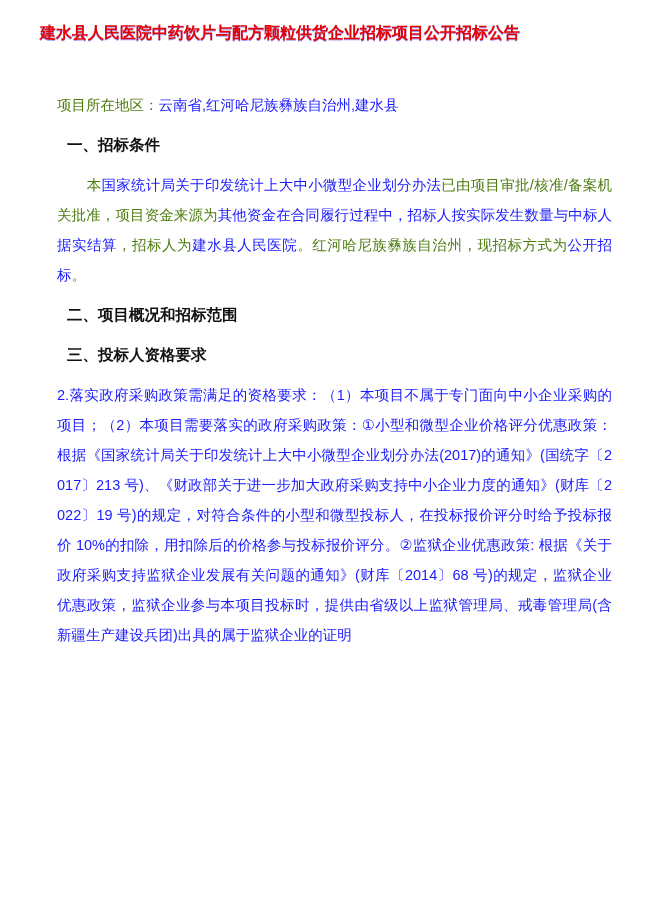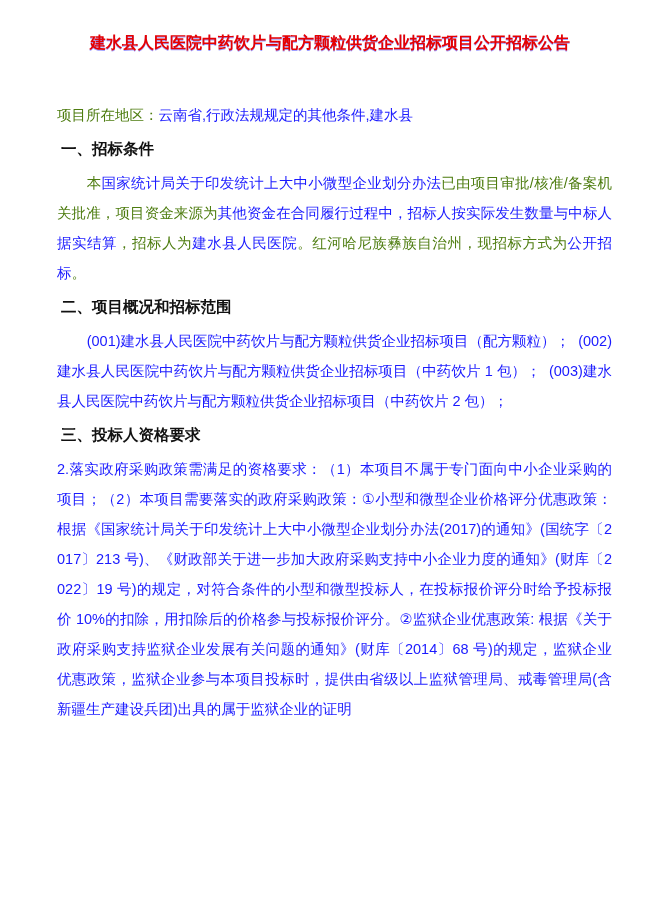--- a/index.html
+++ b/index.html
@@ -5,21 +5,21 @@
   html, body { margin: 0; padding: 0; background: #ffffff; }
   .page {
     position: relative;
     width: 660px;
     height: 905px;
     background: #ffffff;
     overflow: hidden;
     font-family: "Liberation Sans", "DejaVu Sans", sans-serif;
     color: #111111;
   }
-  .doc-header { padding-top: 32px; text-align: center; }
+  .doc-header { padding-top: 22px; }
   .doc-title {
     margin: 0 40px;
     font-size: 16px;
     font-weight: bold;
     line-height: 22px;
     color: #e60000;
     text-shadow: 0 1px 0 rgba(40, 40, 255, 0.45);
   }
   .tender-no {
     margin-top: 9px;
@@ -32,21 +32,21 @@
   .doc-body {
     margin-top: 46px;
     padding: 0 48px 0 57px;
     font-size: 14.5px;
     line-height: 30px;
     word-break: break-all;
     text-align: justify;
   }
   .doc-body p { margin: 0; white-space: pre-wrap; }
   .sec-heading {
-    margin: 4px;
+    margin: 10px;
     font-size: 15.5px;
     font-weight: bold;
     line-height: 30px;
     color: #111111;
     white-space: pre-wrap;
   }
   .indent { text-indent: 2.05em; }
   .blue { color: #1a1aff; }
   .black { color: #4d7c0f; }
 </style>
@@ -54,31 +54,30 @@
 <body>
 
 <div class="page">
 
   <div class="doc-header">
     <h1 class="doc-title">建水县人民医院中药饮片与配方颗粒供货企业招标项目公开招标公告</h1>
   </div>
 
   <div class="doc-body">
 
-    <p><span class="black">项目所在地区：</span><span class="blue">云南省,行政法规规定的其他条件,建水县</span></p>
+    <p><span class="black">项目所在地区：</span><span class="blue">云南省,红河哈尼族彝族自治州,建水县</span></p>
 
     <h2 class="sec-heading">一、招标条件</h2>
 
     <p class="indent"><span class="black">本</span><span class="blue">国家统计局关于印发统计上大中小微型企业划分办法</span><span class="black">已由项目审批/核准/备案机关批准，项目资金来源为</span><span class="blue">其他资金在合同履行过程中，招标人按实际发生数量与中标人据实结算</span><span class="black">，招标人为</span><span class="blue">建水县人民医院</span><span class="black">。红河哈尼族彝族自治州，现招标方式为</span><span class="blue">公开招标</span><span class="black">。</span></p>
 
     <h2 class="sec-heading">二、项目概况和招标范围</h2>
 
 
 
-    <p class="indent blue">(001)建水县人民医院中药饮片与配方颗粒供货企业招标项目（配方颗粒）；  (002)建水县人民医院中药饮片与配方颗粒供货企业招标项目（中药饮片 1 包）；  (003)建水县人民医院中药饮片与配方颗粒供货企业招标项目（中药饮片 2 包）；</p>
 
     <h2 class="sec-heading">三、投标人资格要求</h2>
 
 
     <p class="blue">2.落实政府采购政策需满足的资格要求：（1）本项目不属于专门面向中小企业采购的项目；（2）本项目需要落实的政府采购政策：①小型和微型企业价格评分优惠政策：根据《国家统计局关于印发统计上大中小微型企业划分办法(2017)的通知》(国统字〔2017〕213 号)、《财政部关于进一步加大政府采购支持中小企业力度的通知》(财库〔2022〕19 号)的规定，对符合条件的小型和微型投标人，在投标报价评分时给予投标报价 10%的扣除，用扣除后的价格参与投标报价评分。②监狱企业优惠政策: 根据《关于政府采购支持监狱企业发展有关问题的通知》(财库〔2014〕68 号)的规定，监狱企业优惠政策，监狱企业参与本项目投标时，提供由省级以上监狱管理局、戒毒管理局(含新疆生产建设兵团)出具的属于监狱企业的证明</p>
 
   </div>
 </div>
 
 </body></html>

